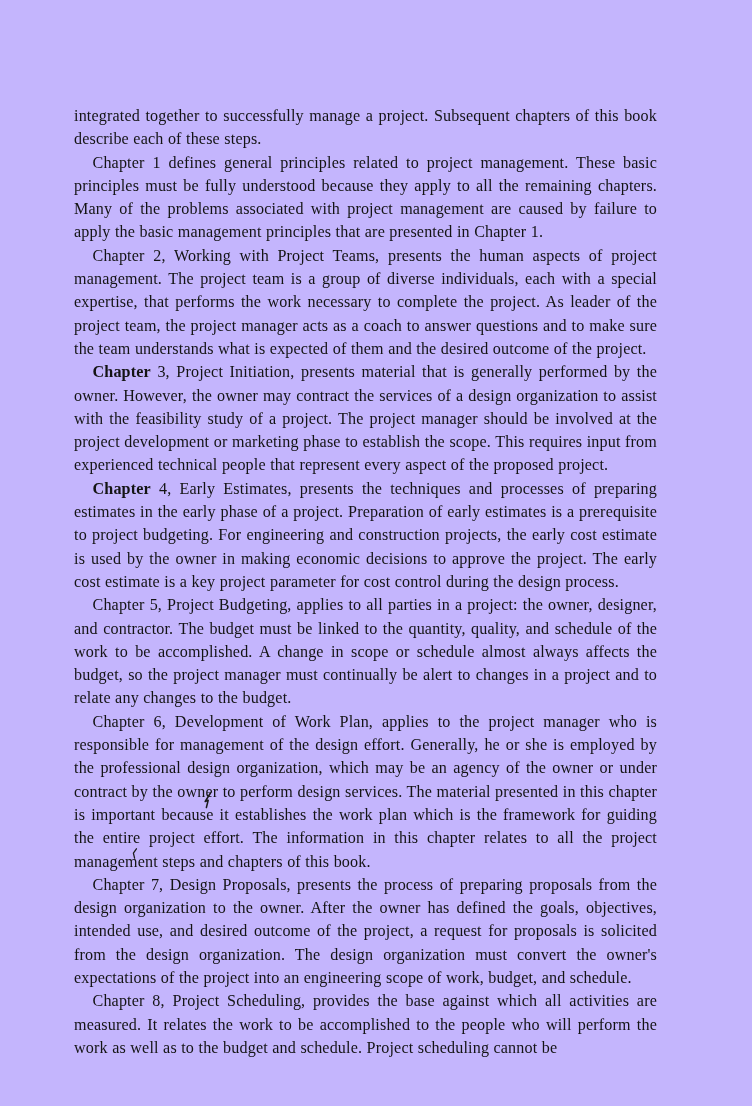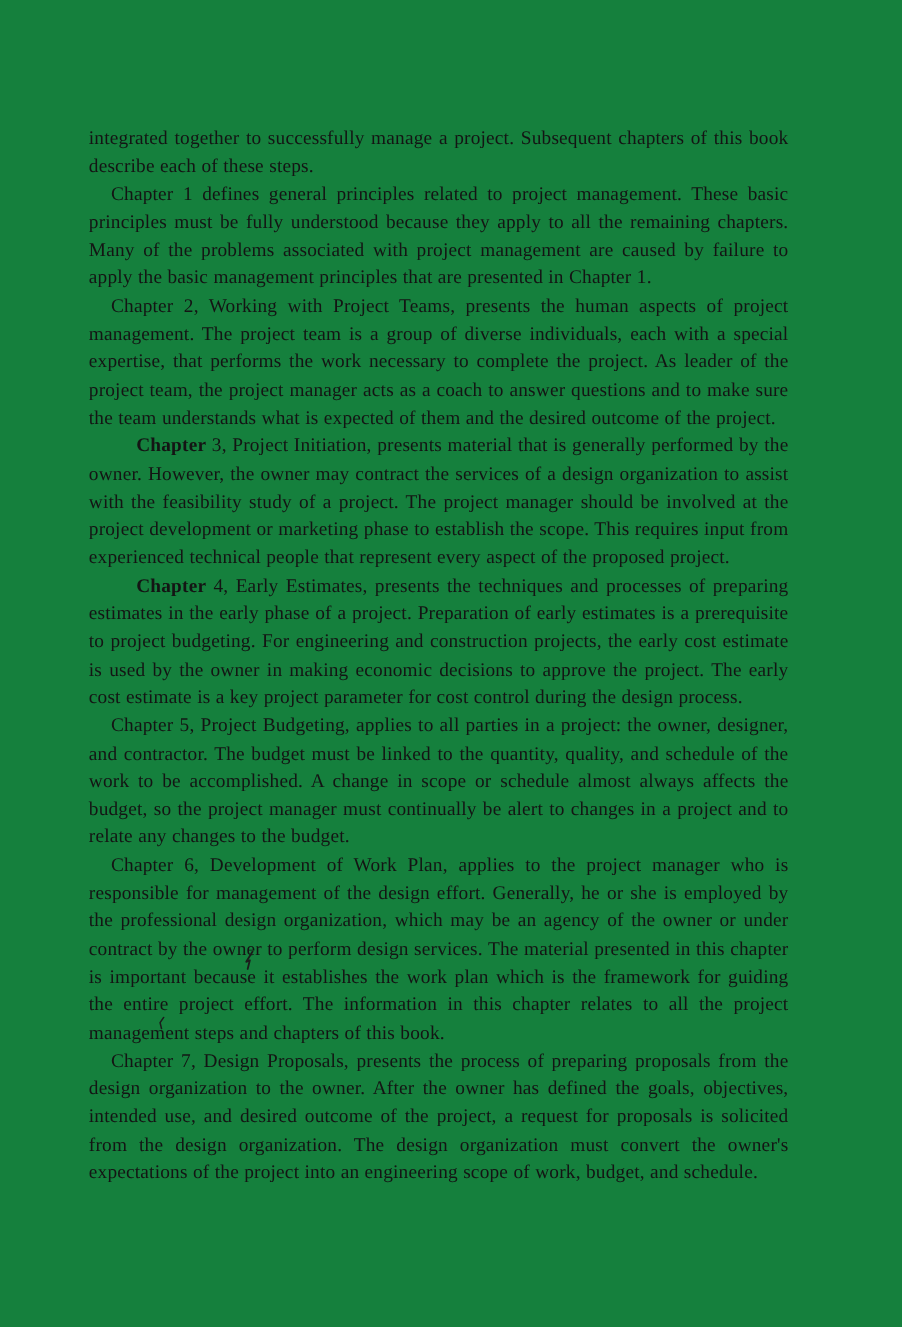--- a/index.html
+++ b/index.html
@@ -16,21 +16,21 @@
     -webkit-font-smoothing: antialiased;
   }
 
   
   .page-sheet {
     position: absolute;
     left: 0;
     top: 0;
     width: 752px;
     height: 1106px;
-    background: #15803d;
+    background: #c4b5fd;
   }
 
   
   .text-column {
     position: absolute;
     left: 74px;
     top: 104px;
     width: 583px;
     font-size: 16.1px;
     line-height: 23.3px;
@@ -48,21 +48,20 @@
     hyphens: none;
   }
   
   .para.indented {
     text-indent: 1.15em;
   }
 
   
   .ink-heavy {
     font-weight: 700;
-    margin-left: 21px;
   }
   .ink-semi {
     font-weight: 400;
   }
 
   
   .ink-mark {
     position: absolute;
     pointer-events: none;
   }
@@ -107,20 +106,23 @@
     </p>
 
     <p class="para indented">
       <span>Chapter 6, Development of Work Plan, applies to the project manager who is responsible for management of the design effort. Generally, he or she is employed by the professional design organization, which may be an agency of the owner or under contract by the owner to perform design services. The material presented in this chapter is important because it establishes the work plan which is the framework for guiding the entire project effort. The information in this chapter relates to all the project management steps and chapters of this book.</span>
     </p>
 
     <p class="para indented">
       <span class="ink-semi">Chapter 7,</span><span> Design Proposals, presents the process of preparing proposals from the design organization to the owner. After the owner has defined the goals, objectives, intended use, and desired outcome of the project, a request for proposals is solicited from the design organization. The design organization must convert the owner's expectations of the project into an engineering scope of work, budget, and schedule.</span>
     </p>
 
+    <p class="para indented">
+      <span>Chapter 8, Project Scheduling, provides the base against which all activities are measured. It relates the work to be accomplished to the people who will perform the work as well as to the budget and schedule. Project scheduling cannot be</span>
+    </p>
 
   </div>
 
   <span class="ink-mark caret" style="left:203px; top:792px;">
     <svg width="11" height="17" viewBox="0 0 11 17" xmlns="http://www.w3.org/2000/svg">
       <path d="M7.5 1 L2.2 9.5 L5.2 8.2 L3.4 15.5" fill="none" stroke="#1b1b1b" stroke-width="1.5" stroke-linecap="round" stroke-linejoin="round"></path>
     </svg>
   </span>
 
   <span class="ink-mark tick" style="left:131px; top:845px;">

